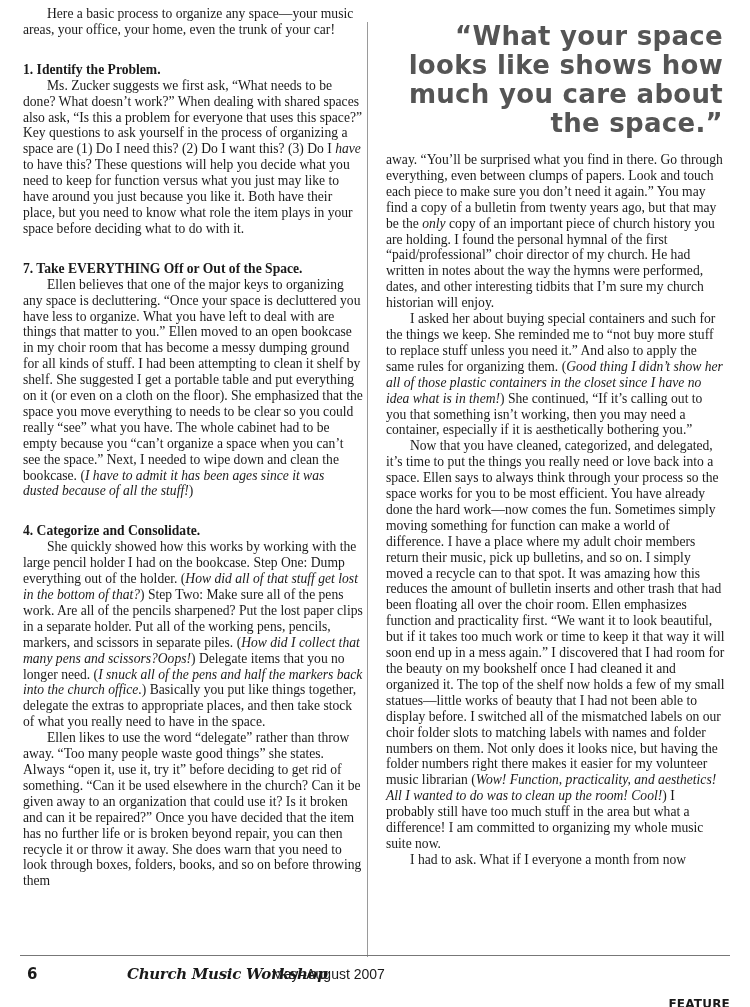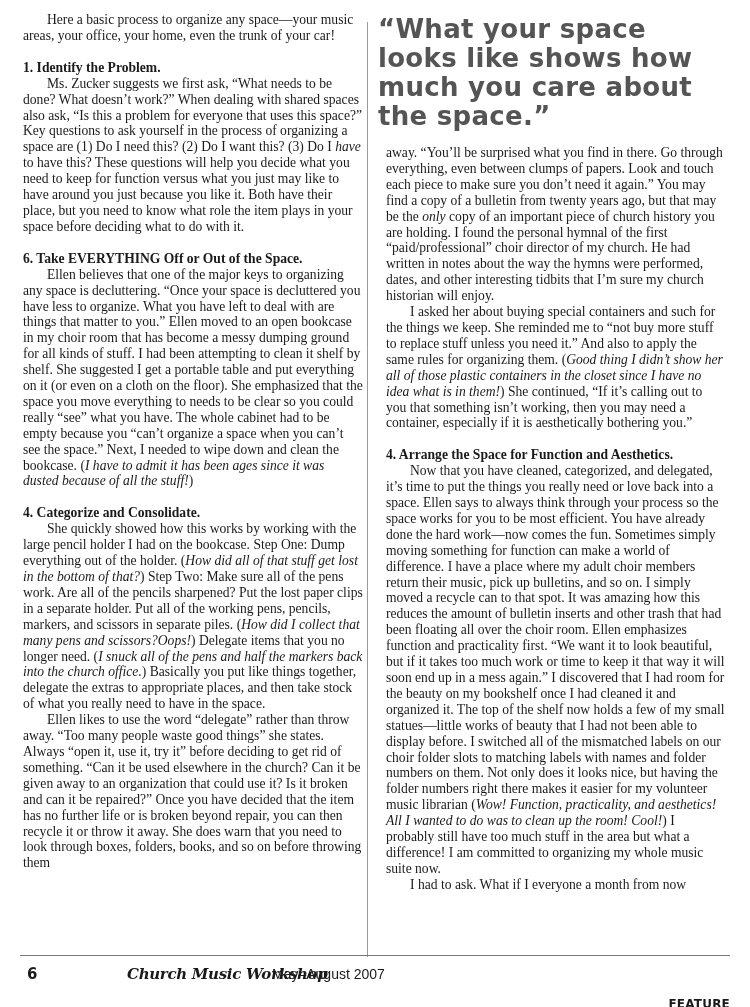--- a/index.html
+++ b/index.html
@@ -2,38 +2,38 @@
 <html><head>
 <meta charset="utf-8">
 <style>
   html, body { margin: 0; padding: 0; background: #ffffff; }
   body {
     width: 750px; height: 1007px; position: relative; overflow: hidden;
     font-family: "Liberation Serif", "DejaVu Serif", serif;
     color: #1a1a1a;
   }
   .col {
-    position: absolute; top: 12px;
+    position: absolute; top: 6px;
     font-size: 13.6px; line-height: 15.9px;
     text-align: left;
   }
   .col-left { left: 23px; width: 340px; }
   .col-right { left: 386px; width: 340px; }
   .divider {
     position: absolute; left: 367px; top: 22px; width: 1px; height: 935px;
     background: #9a9a9a;
   }
   p { margin: 0; }
   .indent { text-indent: 24px; }
-  .heading { font-weight: bold; margin-top: 16px; }
+  .heading { font-weight: bold; margin-top: 24px; }
   i { }
   .pullquote {
     font-family: "DejaVu Sans", "Liberation Sans", sans-serif;
     font-weight: bold; font-size: 26px; line-height: 29px;
-    color: #555555; text-align: left; margin: 3px 0 14px -8px; width: 345px;
+    color: #555555; text-align: right; margin: 16px 0 14px -8px; width: 345px;
     letter-spacing: 0.3px;
   }
   .footer-rule {
     position: absolute; left: 20px; top: 955px; width: 710px; height: 1px;
     background: #777777;
   }
   .footer {
     position: absolute; top: 965px; left: 0; width: 750px; height: 24px;
   }
   .page-num {
@@ -58,37 +58,36 @@
 </style>
 </head>
 <body>
 
 <div class="col col-left">
   <p class="indent">Here a basic process to organize any space—your music areas, your office, your home, even the trunk of your car!</p>
 
   <p class="heading">1. Identify the Problem.</p>
   <p class="indent"><span>Ms. Zucker suggests we first ask, “What needs to be done? What doesn’t work?” When dealing with shared spaces also ask, “Is this a problem for everyone that uses this space?” Key questions to ask yourself in the process of organizing a space are (1) Do I need this? (2) Do I want this? (3) Do I </span><i>have</i><span> to have this? These questions will help you decide what you need to keep for function versus what you just may like to have around you just because you like it. Both have their place, but you need to know what role the item plays in your space before deciding what to do with it.</span></p>
 
-  <p class="heading">6. Take EVERYTHING Off or Out of the Space.</p>
+  <p class="heading">7. Take EVERYTHING Off or Out of the Space.</p>
   <p class="indent"><span>Ellen believes that one of the major keys to organizing any space is decluttering. “Once your space is decluttered you have less to organize. What you have left to deal with are things that matter to you.” Ellen moved to an open bookcase in my choir room that has become a messy dumping ground for all kinds of stuff. I had been attempting to clean it shelf by shelf. She suggested I get a portable table and put everything on it (or even on a cloth on the floor). She emphasized that the space you move everything to needs to be clear so you could really “see” what you have. The whole cabinet had to be empty because you “can’t organize a space when you can’t see the space.” Next, I needed to wipe down and clean the bookcase. (</span><i>I have to admit it has been ages since it was dusted because of all the stuff!</i><span>)</span></p>
 
   <p class="heading">4. Categorize and Consolidate.</p>
   <p class="indent"><span>She quickly showed how this works by working with the large pencil holder I had on the bookcase. Step One: Dump everything out of the holder. (</span><i>How did all of that stuff get lost in the bottom of that?</i><span>) Step Two: Make sure all of the pens work. Are all of the pencils sharpened? Put the lost paper clips in a separate holder. Put all of the working pens, pencils, markers, and scissors in separate piles. (</span><i>How did I collect that many pens and scissors?Oops!</i><span>) Delegate items that you no longer need. (</span><i>I snuck all of the pens and half the markers back into the church office.</i><span>)  Basically you put like things together, delegate the extras to appropriate places, and then take stock of what you really need to have in the space.</span></p>
   <p class="indent">Ellen likes to use the word “delegate” rather than throw away. “Too many people waste good things” she states. Always “open it, use it, try it” before deciding to get rid of something. “Can it be used elsewhere in the church? Can it be given away to an organization that could use it? Is it broken and can it be repaired?” Once you have decided that the item has no further life or is broken beyond repair, you can then recycle it or throw it away.  She does warn that you need to look through boxes, folders, books, and so on before throwing them</p>
 </div>
 
 <div class="divider"></div>
 
 <div class="col col-right">
   <div class="pullquote">“What your space looks like shows how much you care about the space.”</div>
 
   <p><span>away. “You’ll be surprised what you find in there. Go through everything, even between clumps of papers. Look and touch each piece to make sure you don’t need it again.” You may find a copy of a bulletin from twenty years ago, but that may be the </span><i>only</i><span> copy of an important piece of church history you are holding. I found the personal hymnal of the first “paid/professional” choir director of my church. He had written in notes about the way the hymns were performed, dates, and other interesting tidbits that I’m sure my church historian will enjoy.</span></p>
   <p class="indent"><span>I asked her about buying special containers and such for the things we keep. She reminded me to “not buy more stuff to replace stuff unless you need it.” And also to apply the same rules for organizing them. (</span><i>Good thing I didn’t show her all of those plastic containers in the closet since I have no idea what is in them!</i><span>) She continued, “If it’s calling out to you that something isn’t working, then you may need a container, especially if it is aesthetically bothering you.”</span></p>
 
-  <p class="heading">4. Arrange the Space for Function and Aesthetics.</p>
   <p class="indent"><span>Now that you have cleaned, categorized, and delegated, it’s time to put the things you really need or love back into a space. Ellen says to always think through your process so the space works for you to be most efficient. You have already done the hard work—now comes the fun. Sometimes simply moving something for function can make a world of difference. I have a place where my adult choir members return their music, pick up bulletins, and so on. I simply moved a recycle can to that spot. It was amazing how this reduces the amount of bulletin inserts and other trash that had been floating all over the choir room. Ellen emphasizes function and practicality first. “We want it to look beautiful, but if it takes too much work or time to keep it that way it will soon end up in a mess again.” I discovered that I had room for the beauty on my bookshelf once I had cleaned it and organized it. The top of the shelf now holds a few of my small statues—little works of beauty that I had not been able to display before. I switched all of the mismatched labels on our choir folder slots to matching labels with names and folder numbers on them. Not only does it looks nice, but having the folder numbers right there makes it easier for my volunteer music librarian (</span><i>Wow! Function, practicality, and aesthetics! All I wanted to do was to clean up the room! Cool!</i><span>) I probably still have too much stuff in the area but what a difference! I am committed to organizing my whole music suite now.</span></p>
   <p class="indent">I had to ask. What if I everyone a month from now</p>
 </div>
 
 <div class="footer-rule"></div>
 <div class="footer">
   <span class="page-num">6</span>
   <span class="mag">Church Music Workshop</span>
   <span class="issue">May–August 2007</span>
   <span class="section">FEATURE</span>

